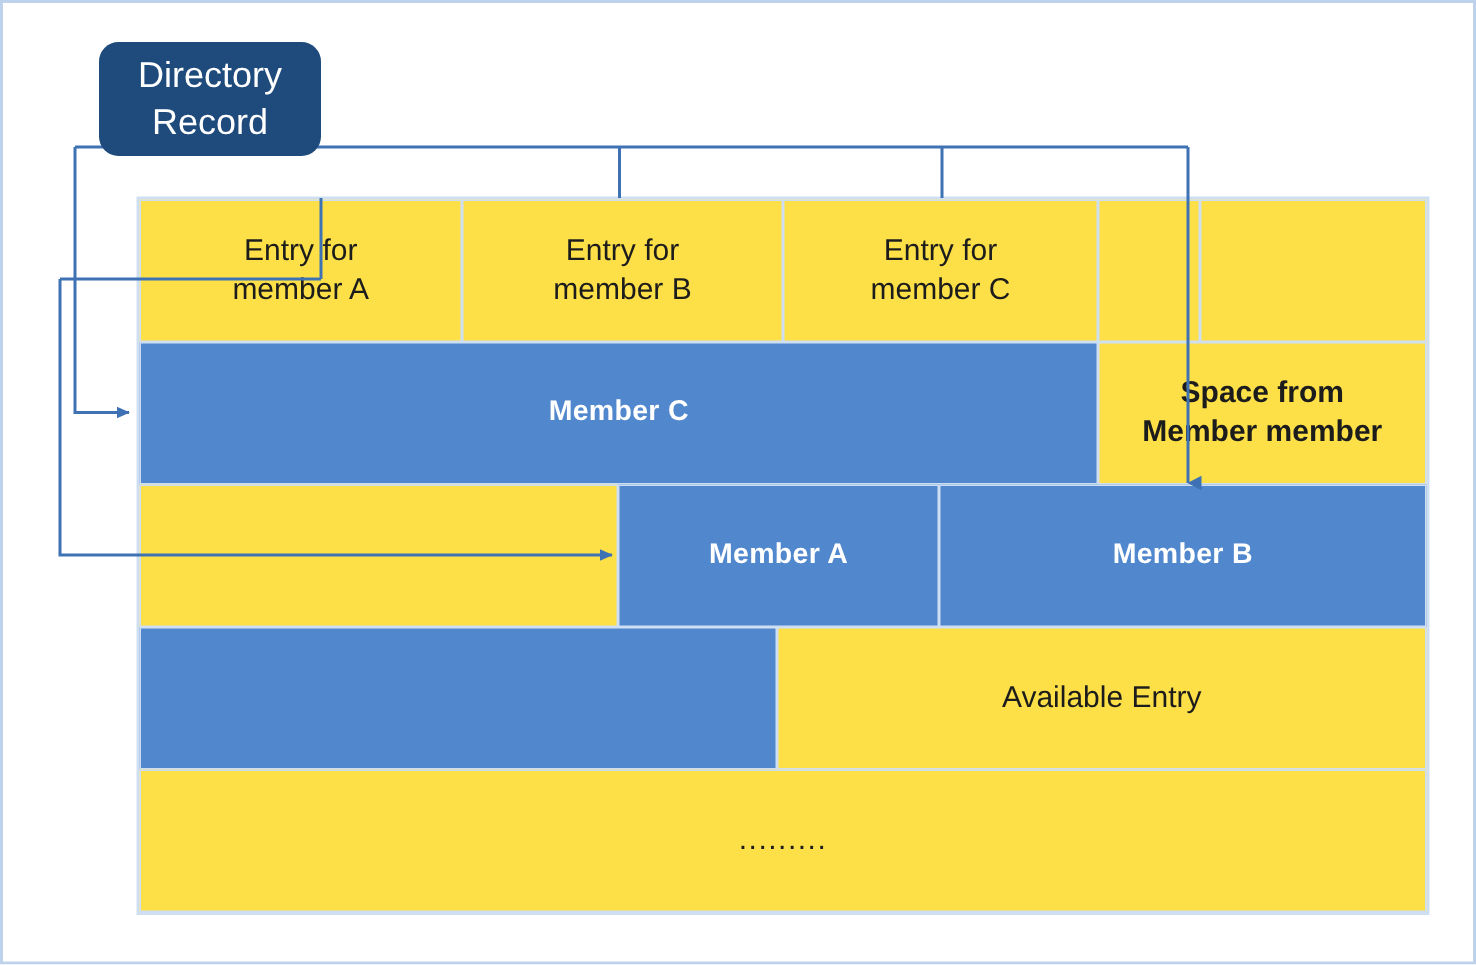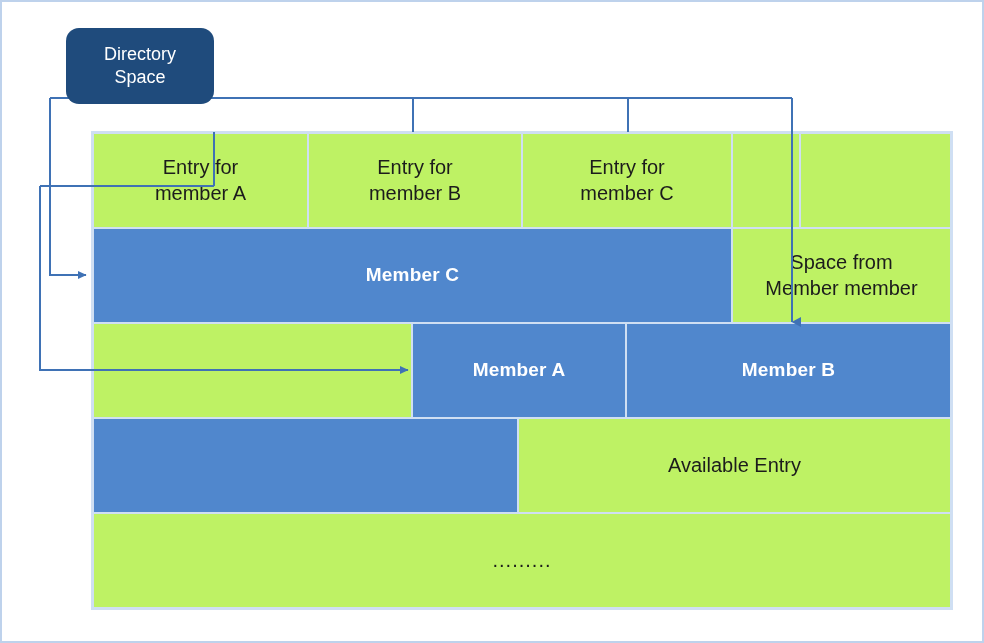--- a/index.html
+++ b/index.html
@@ -36,21 +36,21 @@
     box-sizing: border-box;
     display: flex;
     align-items: center;
     justify-content: center;
     text-align: center;
     line-height: 1.28;
   }
 
   .cell-outline {
     border: 1px solid #cfdff3;
-    background: #bef264;
+    background: #fde047;
   }
 
   .cell-blue {
     background: #5087cd;
     border: 1px solid #cfdff3;
     color: #ffffff;
     font-weight: bold;
   }
 
   .entry-text {
@@ -81,21 +81,21 @@
     top: 26px;
     width: 148px;
     height: 76px;
     background: #1f4b7c;
     border-radius: 13px;
     color: #ffffff;
     display: flex;
     align-items: center;
     justify-content: center;
     text-align: center;
-    font-size: 18px;
+    font-size: 24px;
     line-height: 1.3;
     z-index: 6;
   }
 
   
   .connectors {
     position: absolute;
     left: 0;
     top: 0;
     width: 984px;
@@ -165,21 +165,21 @@
     </div>
 
     <div class="cell cell-outline" style="left:707px; top:0px; width:151px; height:95px;">
       <span class="entry-text"></span>
     </div>
 
     <div class="cell cell-blue" style="left:0px; top:95px; width:639px; height:95px;">
       <span class="member-label">Member C</span>
     </div>
 
-    <div class="cell cell-outline" style="left:639px; top:95px; width:219px; height:95px;">
+    <div class="cell cell-outline" style="left:639px; top:95px; width:219px; height:95px;font-weight:bold;">
       <span class="plain-text">
         <span>Space from</span><br>
         <span>Member member</span>
       </span>
     </div>
 
     <div class="cell cell-outline" style="left:0px; top:190px; width:319px; height:95px;"></div>
 
     <div class="cell cell-blue" style="left:319px; top:190px; width:214px; height:95px;">
       <span class="member-label">Member A</span>
@@ -196,17 +196,17 @@
     </div>
 
     <div class="cell cell-outline" style="left:0px; top:380px; width:858px; height:95px;">
       <span class="dots">.........</span>
     </div>
   </div>
 
   <div class="dir-record">
     <span>
       <span>Directory</span><br>
-      <span>Space</span>
+      <span>Record</span>
     </span>
   </div>
 
 </div>
 
 </body></html>

